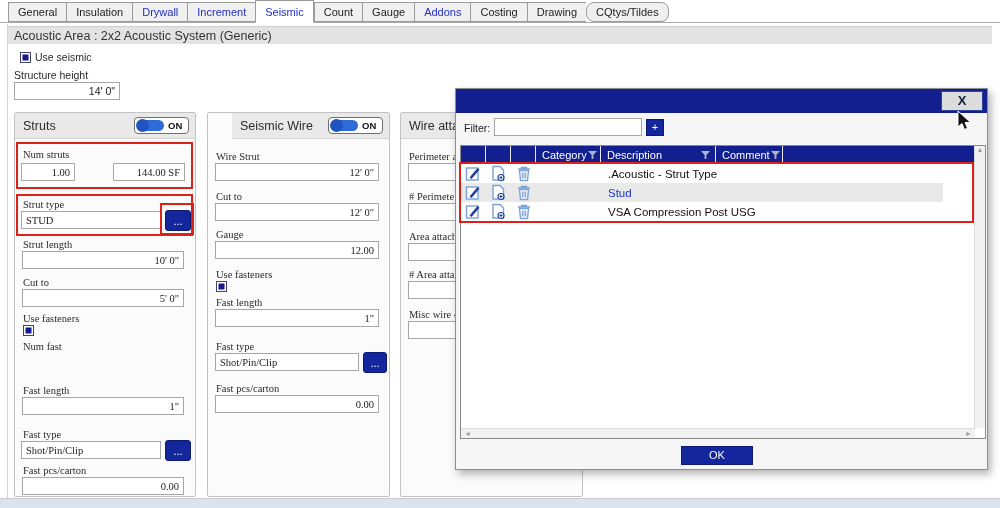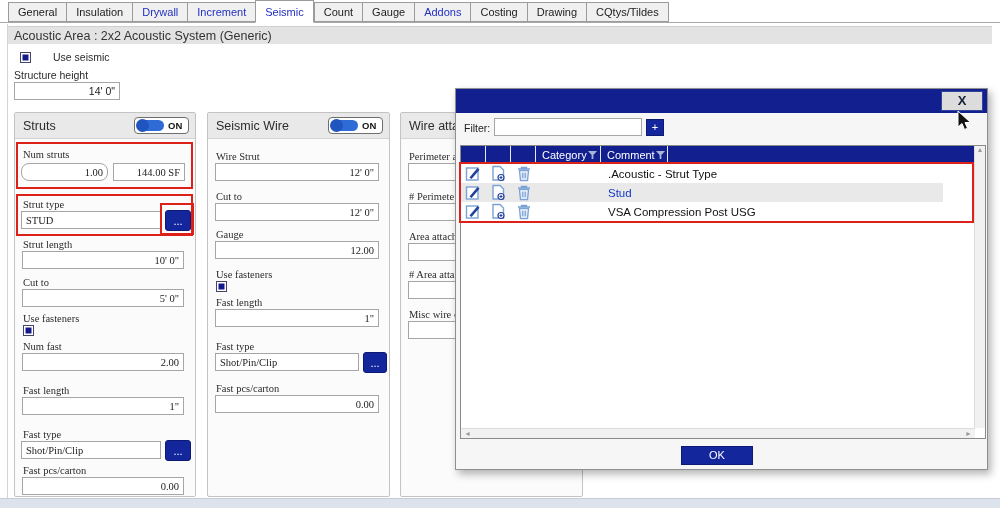--- a/index.html
+++ b/index.html
@@ -9,34 +9,34 @@
     font-size:11px; color:#222; background:#fff;
     position:relative; overflow:hidden;
   }
   
   .tabbar { position:absolute; left:0; top:0; width:1000px; height:23px;
     padding-left:8px; display:flex; align-items:flex-end;
     border-bottom:1px solid #a9a9a9; background:#fff; }
   .tab { height:20px; padding:3px 9px 0 9px; background:#f0f0f0;
     border:1px solid #9b9b9b; border-right:none; color:#1c1c1c;
     font-size:11px; cursor:default; white-space:nowrap; }
-  .tab:last-of-type { border-right:1px solid #9b9b9b; }
+  .tab:last-of-type { border-right:1px solid #9b9b9b;border-radius:8px; }
   .tab.blue { color:#2330c2; }
   .tab.selected { background:#fff; height:23px; padding-top:5px;
     border-bottom:1px solid #fff; margin-bottom:-1px; position:relative; z-index:2;
     border-right:1px solid #9b9b9b; }
   
   .sect-header { position:absolute; left:8px; top:26px; width:984px; height:18px;
     background:#e3e3e3; border-top:1px solid #cfcfcf; display:flex; align-items:center;
     padding-left:6px; font-size:12.5px; color:#333; }
   .left-border { position:absolute; left:7px; top:24px; width:1px; height:474px; background:#d4d4d4; }
   
   .chk { width:11px; height:11px; background:#13188d; border:1px solid #44446a;
     box-shadow: inset 0 0 0 1.5px #fff; display:inline-block; }
-  .useseismic { position:absolute; left:20px; top:51px; display:flex; gap:22px; align-items:center; }
+  .useseismic { position:absolute; left:20px; top:51px; display:flex; gap:4px; align-items:center; }
   .lbl { font-size:10.5px; color:#2b2b2b; white-space:nowrap; }
   .structure-lbl { position:absolute; left:14px; top:69px; }
   .fld { border:1px solid #a6a6a6; background:#fff; height:18px; font-family:"Liberation Sans",sans-serif;
     font-size:10.5px; color:#222; padding:0 4px; outline:none; }
   .fld.right { text-align:right; }
   .structure-fld { position:absolute; left:14px; top:82px; width:106px; }
   
   .panel { position:absolute; top:112px; height:385px; background:#fbfbfb;
     border:1px solid #c3c3c3; border-radius:2px; }
   .panel-hd { height:26px; background:#e9e9e9; border-bottom:1px solid #d4d4d4;
@@ -122,56 +122,55 @@
 
 <div class="panel" style="left:14px; width:182px;">
   <div class="panel-hd">
     <span class="panel-title">Struts</span>
     <span class="toggle">
       <span class="pill"></span>
       <span class="on-lbl">ON</span>
     </span>
   </div>
   <div class="lbl pfield" style="left:8px; top:36px;">Num struts</div>
-  <input class="fld right pfield" style="left: 6px; top: 50px; width: 87px; border-radius: 8px;" value="1.00">
+  <input class="fld right pfield" style="left: 6px; top: 50px; width: 54px;" value="1.00">
   <div class="lbl pfield" style="left:80px; top:54px;padding-left:44px;">Per</div>
   <input class="fld right pfield" style="left: 98px; top: 50px; width: 72px;" value="144.00 SF">
 
   <div class="lbl pfield" style="left:8px; top:86px;">Strut type</div>
   <input class="fld pfield" style="left: 6px; top: 98px; width: 140px;" value="STUD">
   <button class="browse-btn" style="left:150px; top:97px; width:26px; height:21px;">...</button>
 
   <div class="lbl pfield" style="left:8px; top:126px;">Strut length</div>
   <input class="fld right pfield" style="left: 7px; top: 138px; width: 162px;" value="10' 0&quot;">
 
   <div class="lbl pfield" style="left:8px; top:164px;">Cut to</div>
   <input class="fld right pfield" style="left: 7px; top: 176px; width: 162px;" value="5' 0&quot;">
 
   <div class="lbl pfield" style="left:8px; top:200px;">Use fasteners</div>
   <span class="chk pfield" style="left:8px; top:212px;"></span>
 
   <div class="lbl pfield" style="left:8px; top:228px;">Num fast</div>
-  <input class="fld right pfield" style="left: 7px; top: 240px; width: 162px;" value="2.00">
 
   <div class="lbl pfield" style="left:8px; top:272px;">Fast length</div>
   <input class="fld right pfield" style="left: 7px; top: 284px; width: 162px;" value="1&quot;">
 
   <div class="lbl pfield" style="left:8px; top:316px;">Fast type</div>
   <input class="fld pfield" style="left: 6px; top: 328px; width: 140px;" value="Shot/Pin/Clip">
   <button class="browse-btn" style="left:150px; top:327px; width:26px; height:21px;">...</button>
 
   <div class="lbl pfield" style="left:8px; top:352px;">Fast pcs/carton</div>
   <input class="fld right pfield" style="left: 7px; top: 364px; width: 162px;" value="0.00">
 </div>
 
 <div class="redbox" style="left:16px; top:142px; width:177px; height:47px;"></div>
 <div class="redbox" style="left:16px; top:194px; width:177px; height:42px;"></div>
 <div class="redbox" style="left:160px; top:203px; width:34px; height:32px;"></div>
 
-<div class="panel" style="left:207px; width:183px;">
+<div class="panel" style="left:207px; width:183px;padding-left:24px;">
   <div class="panel-hd">
     <span class="panel-title">Seismic Wire</span>
     <span class="toggle">
       <span class="pill"></span>
       <span class="on-lbl">ON</span>
     </span>
   </div>
   <div class="lbl pfield" style="left:8px; top:38px;">Wire Strut</div>
   <input class="fld right pfield" style="left: 7px; top: 50px; width: 164px;" value="12' 0&quot;">
 
@@ -227,20 +226,26 @@
     <div class="tbl-header">
       <div class="th icon-col"></div>
       <div class="th icon-col"></div>
       <div class="th icon-col"></div>
       <div class="th cat">
         <span>Category</span>
         <svg class="funnel" viewBox="0 0 12 11">
             <polygon points="1,1 11,1 7,5.5 7,10 5,10 5,5.5" fill="#aab4d4"></polygon>
           </svg>
       </div>
+      <div class="th desc">
+        <span>Description</span>
+        <svg class="funnel" viewBox="0 0 12 11">
+            <polygon points="1,1 11,1 7,5.5 7,10 5,10 5,5.5" fill="#aab4d4"></polygon>
+          </svg>
+      </div>
       <div class="th com">
         <span>Comment</span>
         <svg class="funnel" viewBox="0 0 12 11">
             <polygon points="1,1 11,1 7,5.5 7,10 5,10 5,5.5" fill="#aab4d4"></polygon>
           </svg>
       </div>
       <div class="th filler"></div>
     </div>
 
     <div class="row" style="top:18px;">

